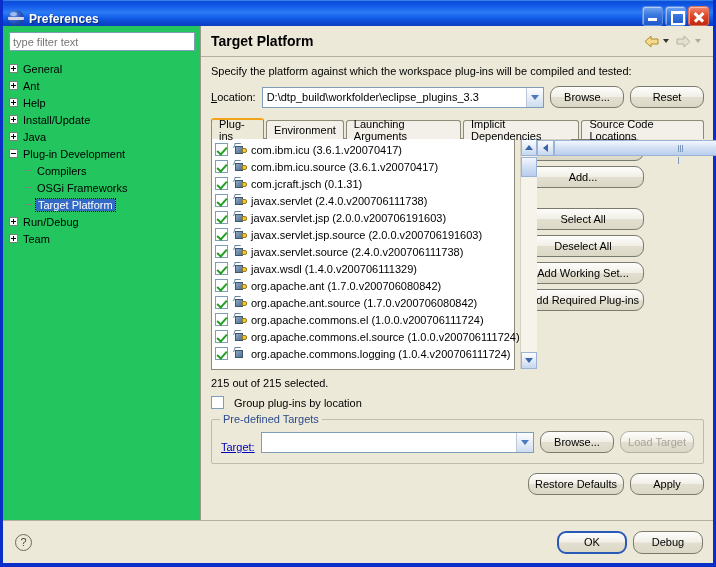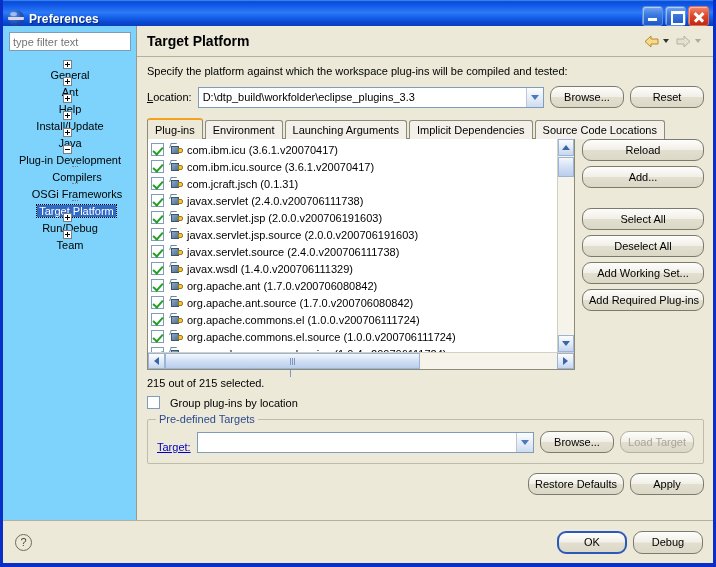--- a/index.html
+++ b/index.html
@@ -109,21 +109,21 @@
   
   .body-area {
     display: flex;
     height: 494px;
     background: #ece9d8;
   }
 
   
   .left-panel {
     width: 198px;
-    background: #7dd3fc;
+    background: #22c55e;
     border-right: 1px solid #9a9a8c;
     padding: 6px 5px 0 6px;
     display: flex;
     flex-direction: column;
   }
   .filter-input {
     width: 100%;
     height: 19px;
     border: 1px solid #7f9db9;
     background: #fff;
@@ -138,21 +138,20 @@
     flex: 1;
     overflow: hidden;
     font-size: 11px;
   }
   .tree-row {
     height: 17px;
     display: flex;
     align-items: center;
     white-space: nowrap;
     position: relative;
-    flex-direction: column;
   }
   .expander {
     width: 9px; height: 9px;
     border: 1px solid #7d7d7d;
     background: #fff;
     position: relative;
     margin-right: 5px;
     flex: none;
   }
   .expander::before {
@@ -330,26 +329,25 @@
   }
 
   .tab-body {
     display: flex;
     gap: 7px;
     margin-top: -1px;
   }
 
   
   .list-wrap {
-    width: 428px;
+    width: 304px;
     height: 232px;
     border: 1px solid #8d8a7a;
     background: #fff;
     display: flex;
-    flex-direction: column;
     position: relative;
   }
   .list-inner { display: flex; flex: 1; min-height: 0; }
   .list-items {
     flex: 1;
     overflow: hidden;
     padding: 2px 0 0 3px;
   }
   .plug-row {
     height: 17px;

